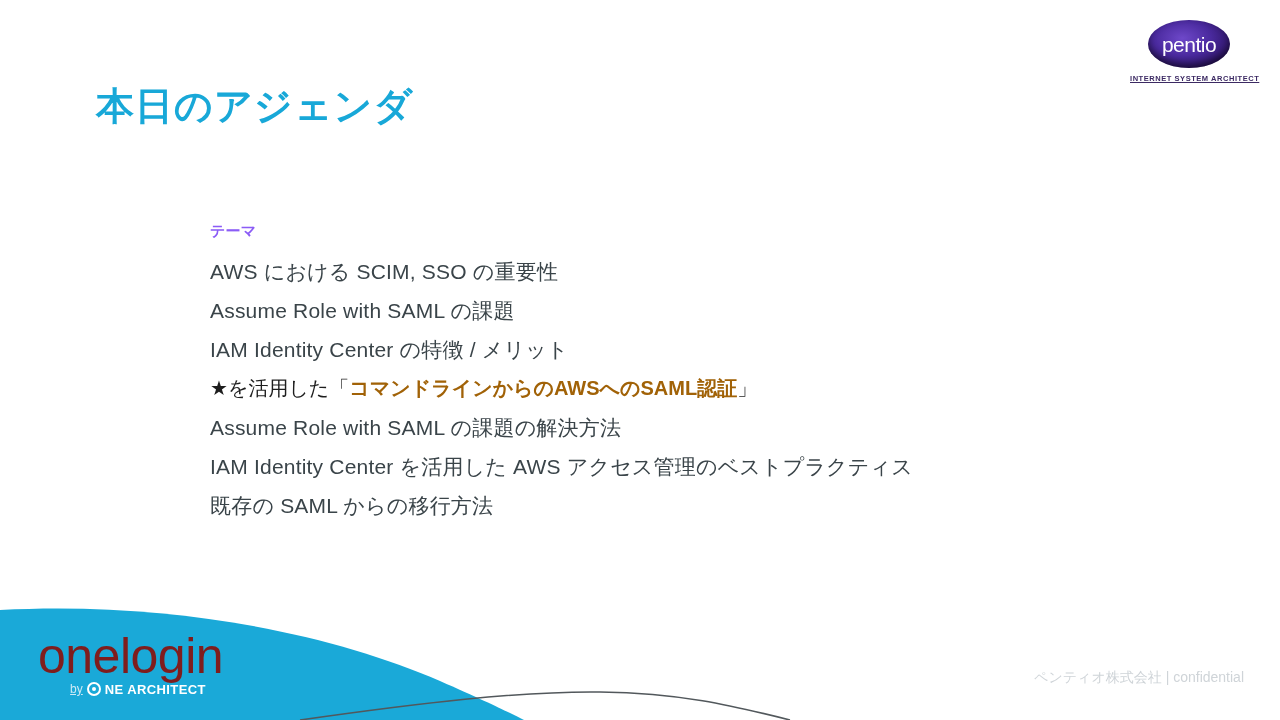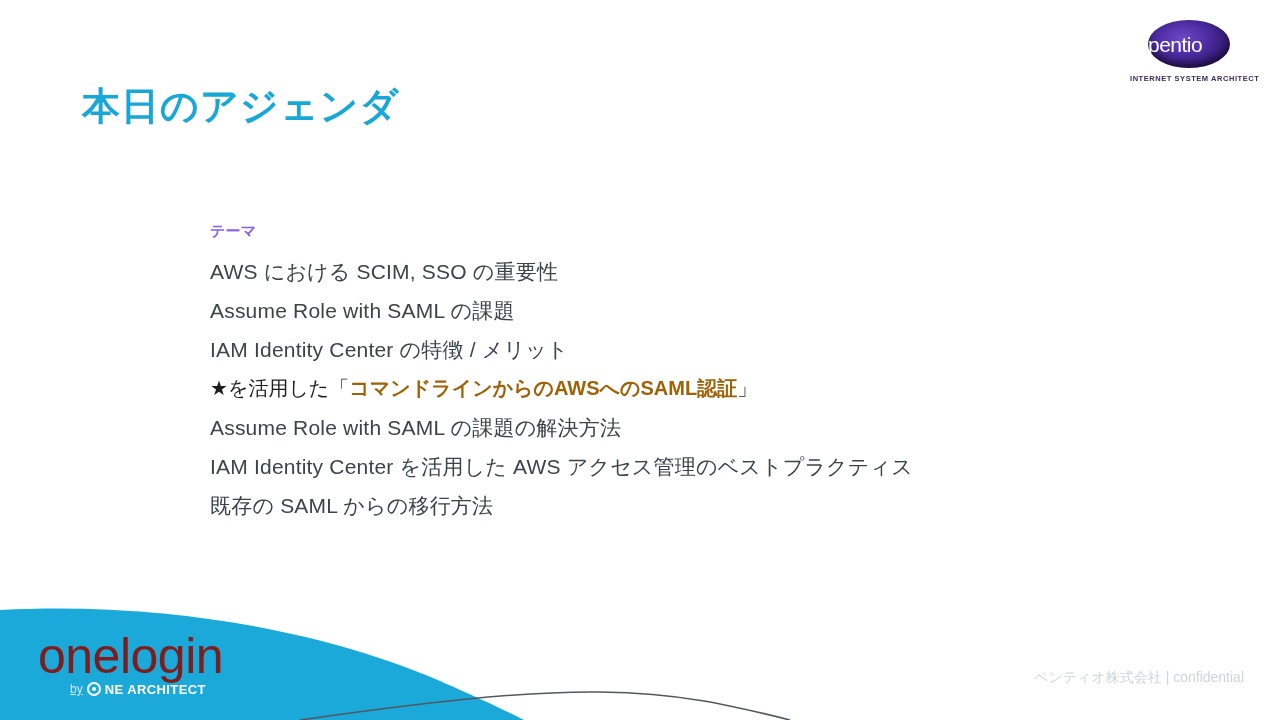--- a/index.html
+++ b/index.html
@@ -14,21 +14,21 @@
     position: relative;
     width: 1280px;
     height: 720px;
     background: #ffffff;
     overflow: hidden;
   }
 
   
   #slide-title {
     position: absolute;
-    left: 82px;
+    left: 96px;
     top: 86px;
     font-size: 38px;
     font-weight: bold;
     color: #18a8d8;
     letter-spacing: 1px;
     white-space: nowrap;
     line-height: 1.1;
   }
 
   
@@ -133,37 +133,38 @@
     text-align: center;
   }
   #pentio-ellipse {
     width: 82px;
     height: 48px;
     margin: 0 auto;
     border-radius: 50%;
     background: radial-gradient(ellipse at 42% 38%, #6e48c9 0%, #4a2a9e 42%, #2e1566 74%, #1b0b3e 100%);
     display: flex;
     align-items: center;
-    justify-content: flex-start;
+    justify-content: center;
     box-shadow: inset 0 -4px 7px rgba(0,0,0,0.45);
   }
   #pentio-word {
     font-size: 21px;
     color: #ffffff;
     letter-spacing: -0.5px;
     line-height: 21px;
     font-weight: normal;
   }
   #pentio-tagline {
     margin-top: 6px;
     font-size: 7.5px;
     font-weight: bold;
     color: #3c2a63;
     letter-spacing: 0.55px;
     white-space: nowrap;
+    text-decoration: underline;
   }
 
   
   #footer-note {
     position: absolute;
     right: 36px;
     bottom: 33px;
     font-size: 14px;
     color: #cfd4d8;
     white-space: nowrap;

